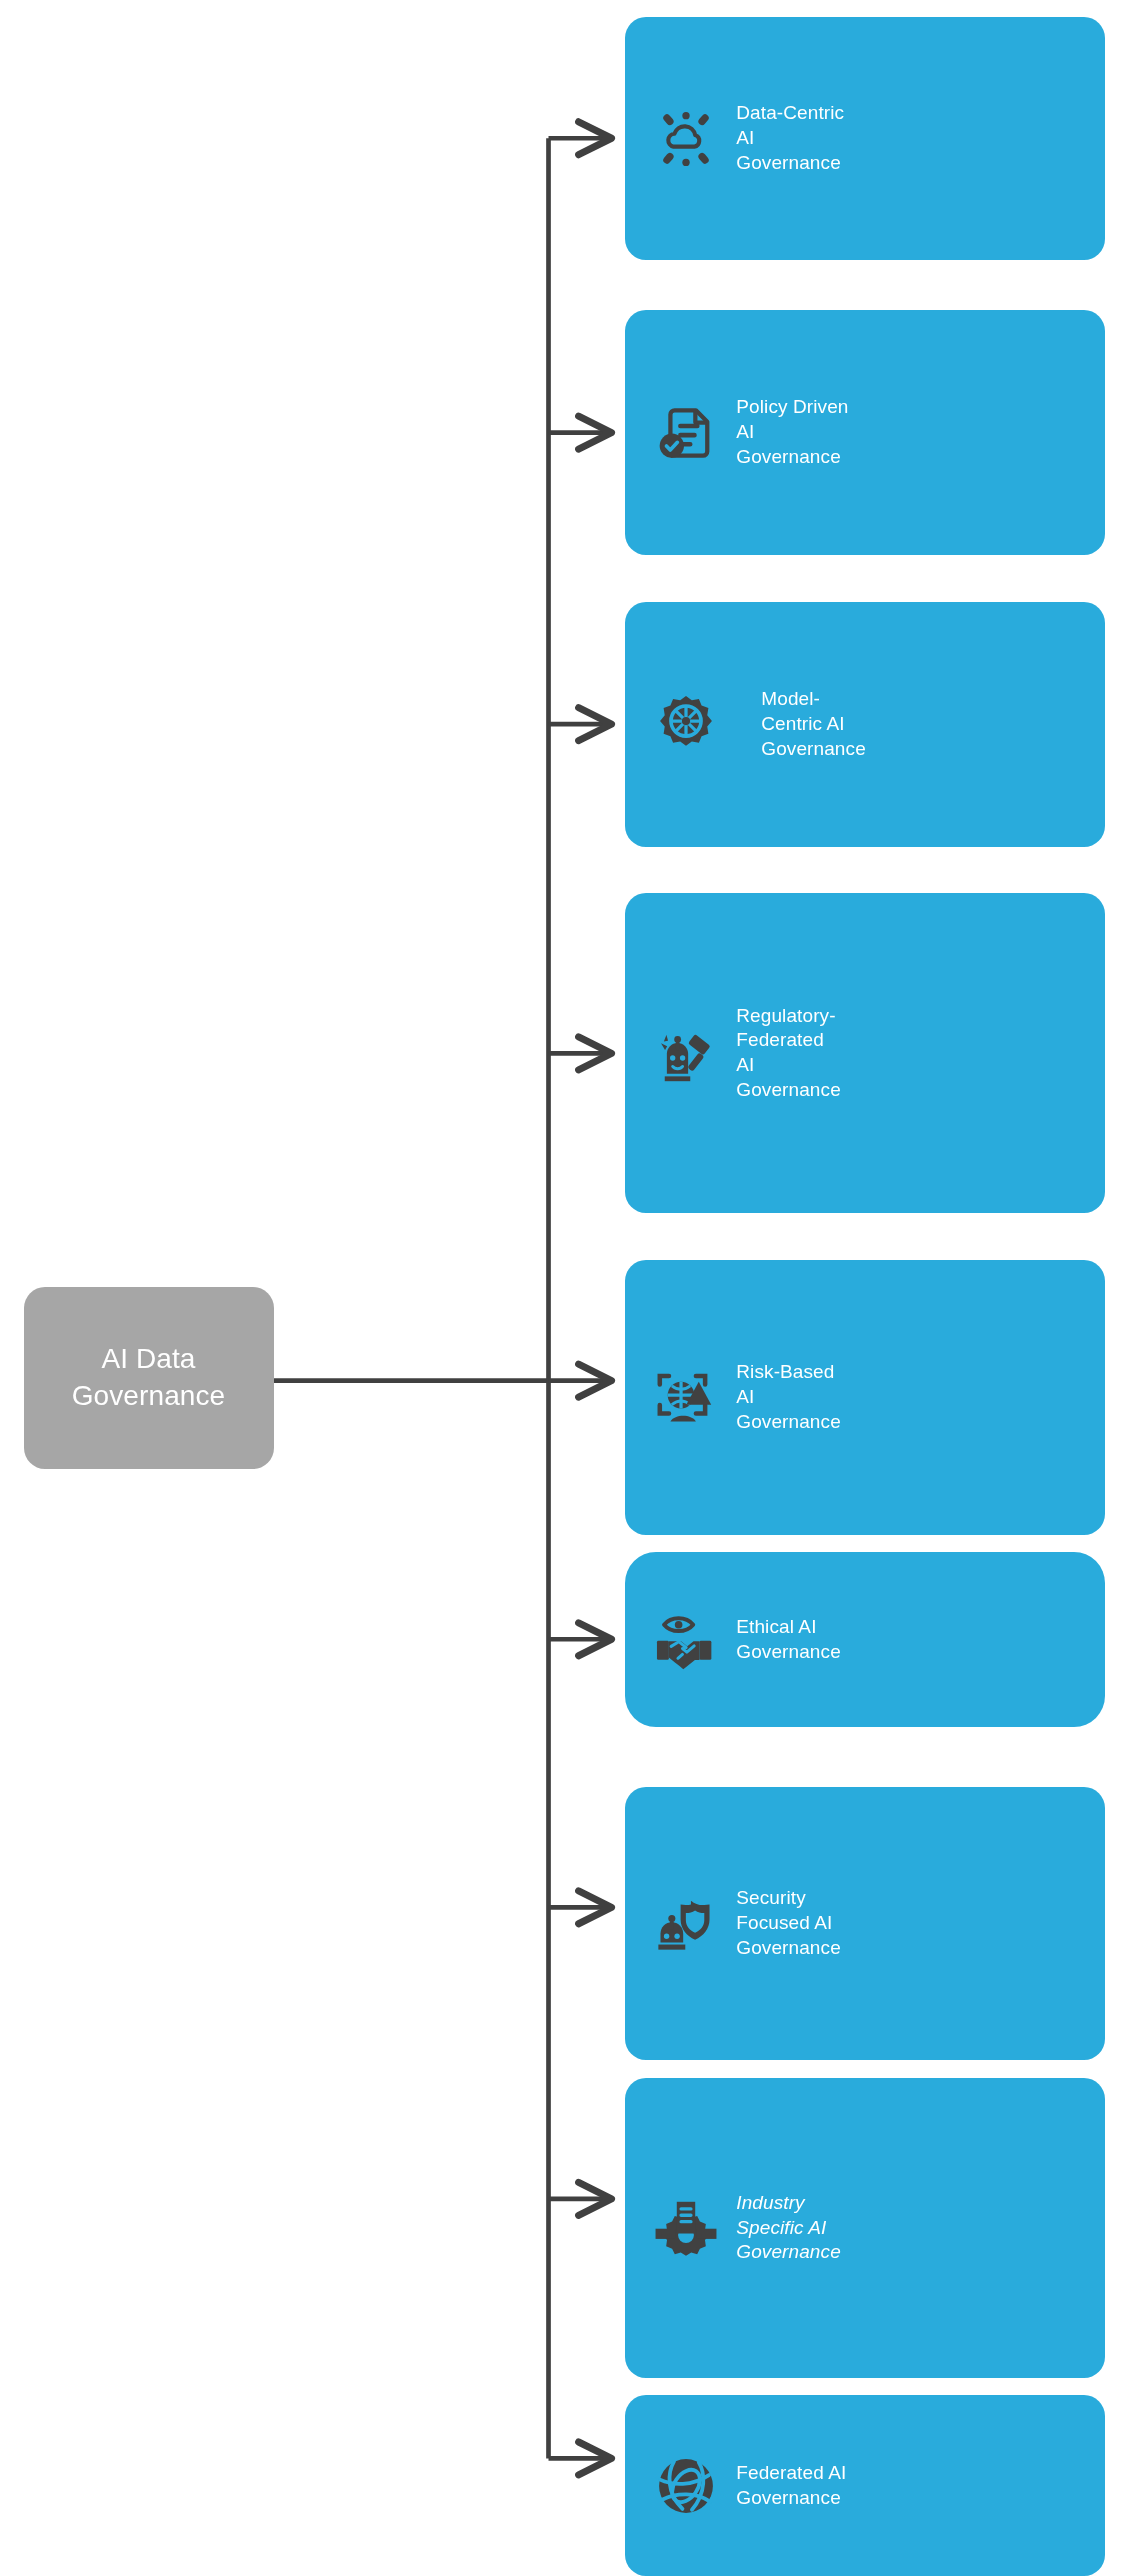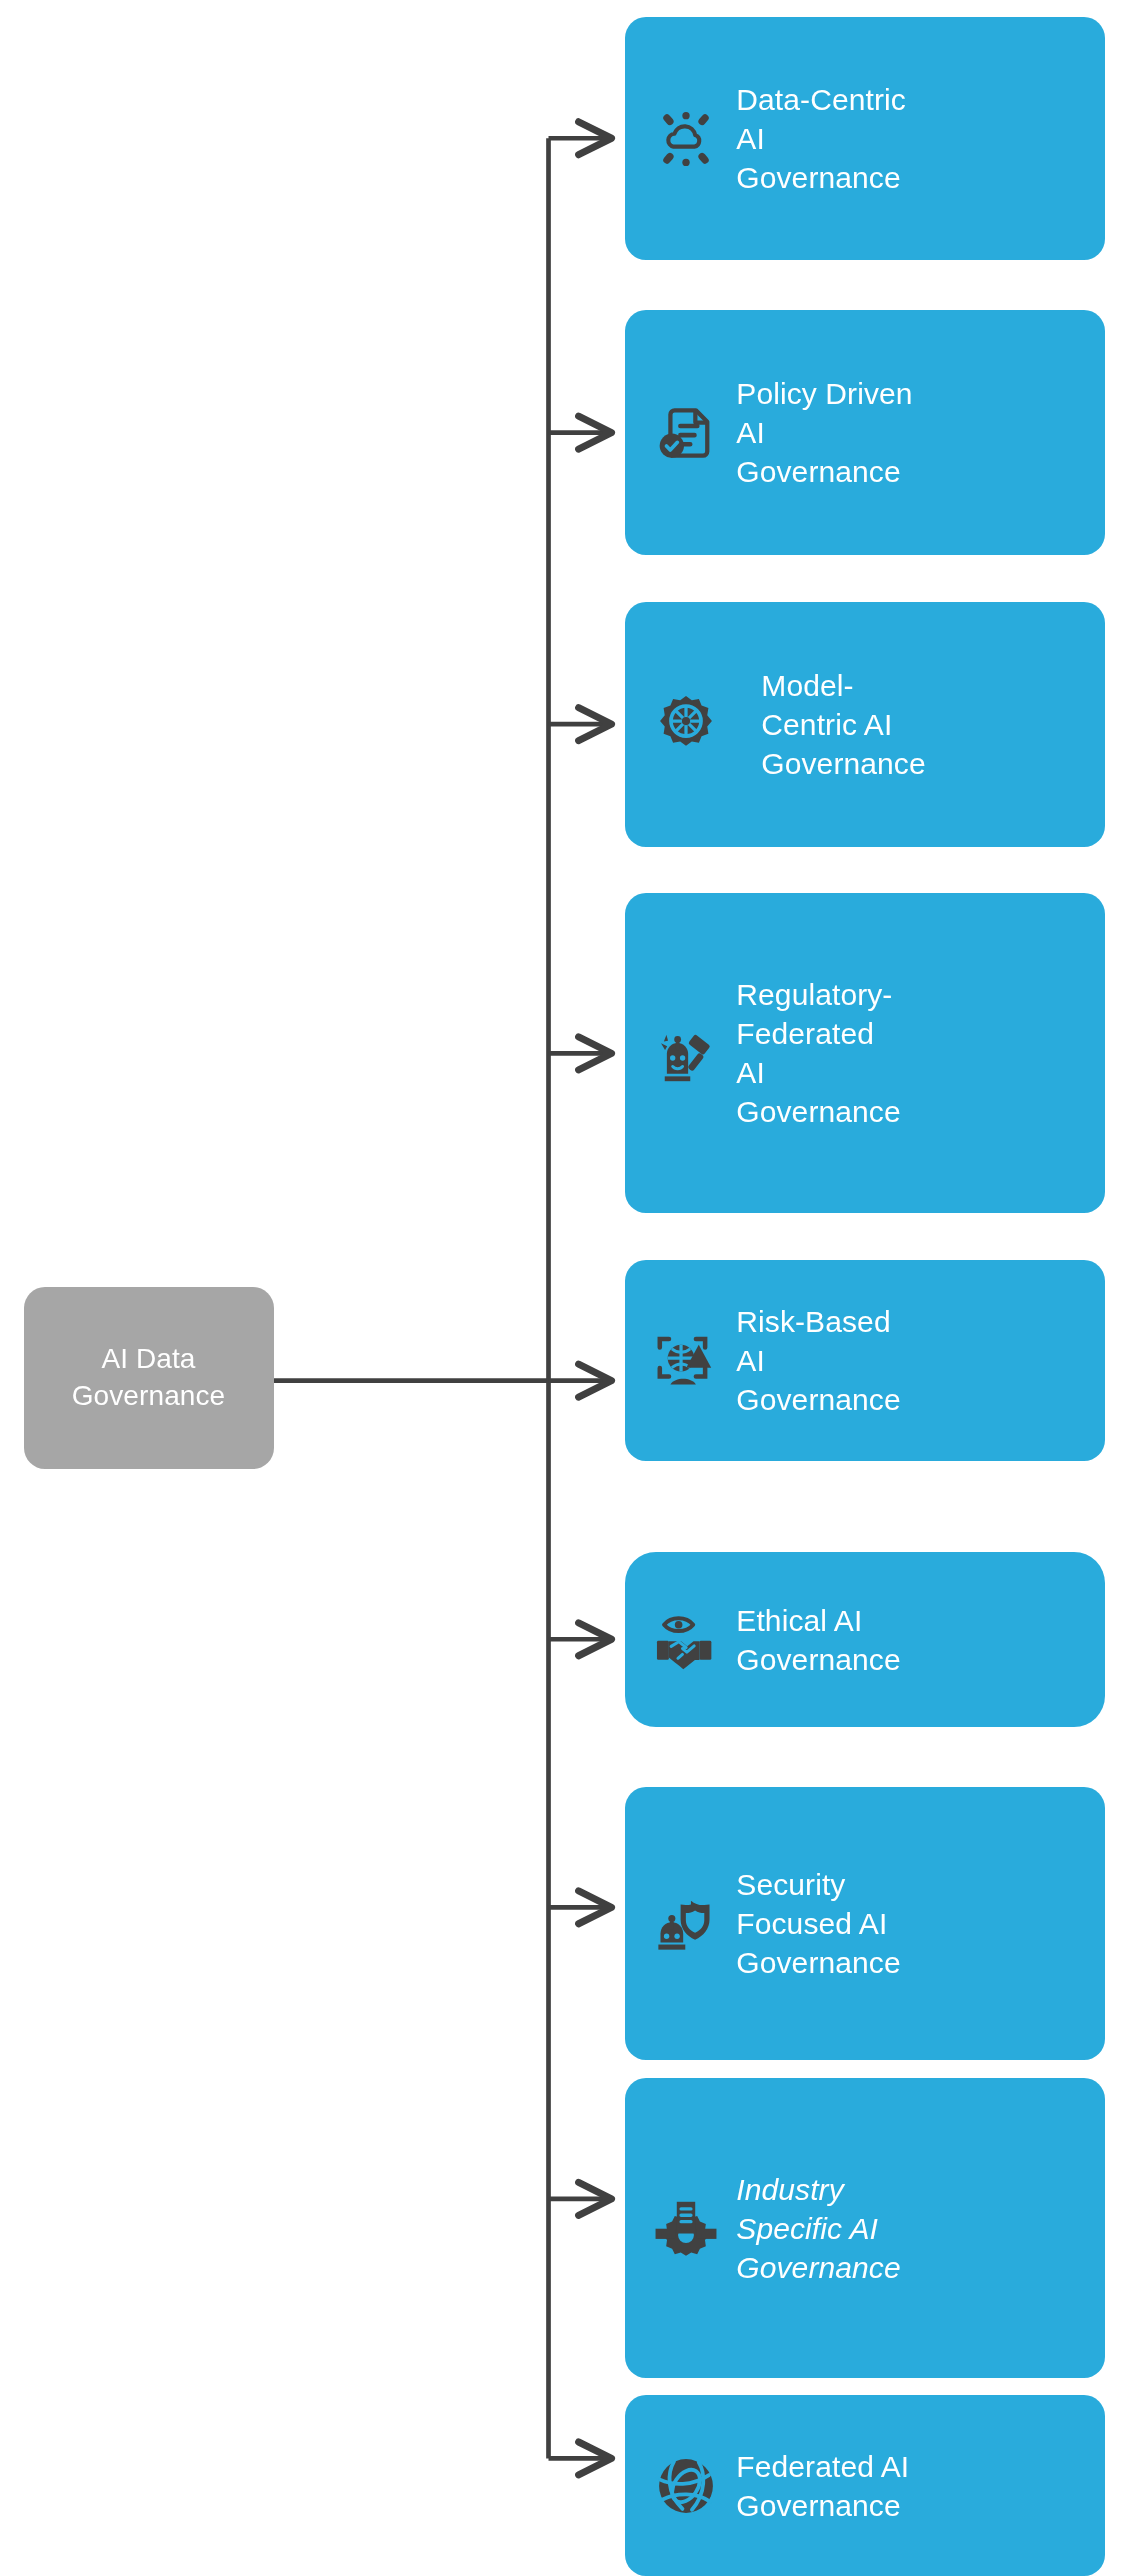--- a/index.html
+++ b/index.html
@@ -74,21 +74,21 @@
     justify-content: center;
     margin-right: 11.3px;
   }
   .branch-icon svg {
     width: 68px;
     height: 68px;
     display: block;
   }
   .branch-label {
     color: #ffffff;
-    font-size: 30px;
+    font-size: 19px;
     line-height: 1.30;
     white-space: pre-line;
     letter-spacing: 0.1px;
     flex: 1 1 auto;
   }
 </style>
 </head>
 <body>
 
 <div id="canvas">
@@ -187,21 +187,21 @@
           <path d="M10.2 11.2l1.1 4.2-2.9.5z"></path>
         </g>
       </svg>
     </span>
     <span class="branch-label">Regulatory-
 Federated
 AI
 Governance</span>
   </div>
 
-  <div class="branch-node" style="top:1260px;height:201px;align-items:center;">
+  <div class="branch-node" style="top:1260px;height:275px;align-items:center;">
     <span class="branch-icon">
       <svg viewBox="0 0 48 48" xmlns="http://www.w3.org/2000/svg">
         <g fill="none" stroke="#414141" stroke-width="3.2" stroke-linecap="round">
           <path d="M5.5 14.5V8.5h6.5"></path>
           <path d="M31 8.5h6.5v6"></path>
           <path d="M5.5 29v6h6.5"></path>
           <path d="M37.5 29v6H31"></path>
         </g>
         <circle cx="20.5" cy="22" r="9.4" fill="#414141"></circle>
         <path d="M20.5 12.6v18.8M11.1 22h18.8" stroke="#29abdc" stroke-width="2.3" fill="none"></path>

